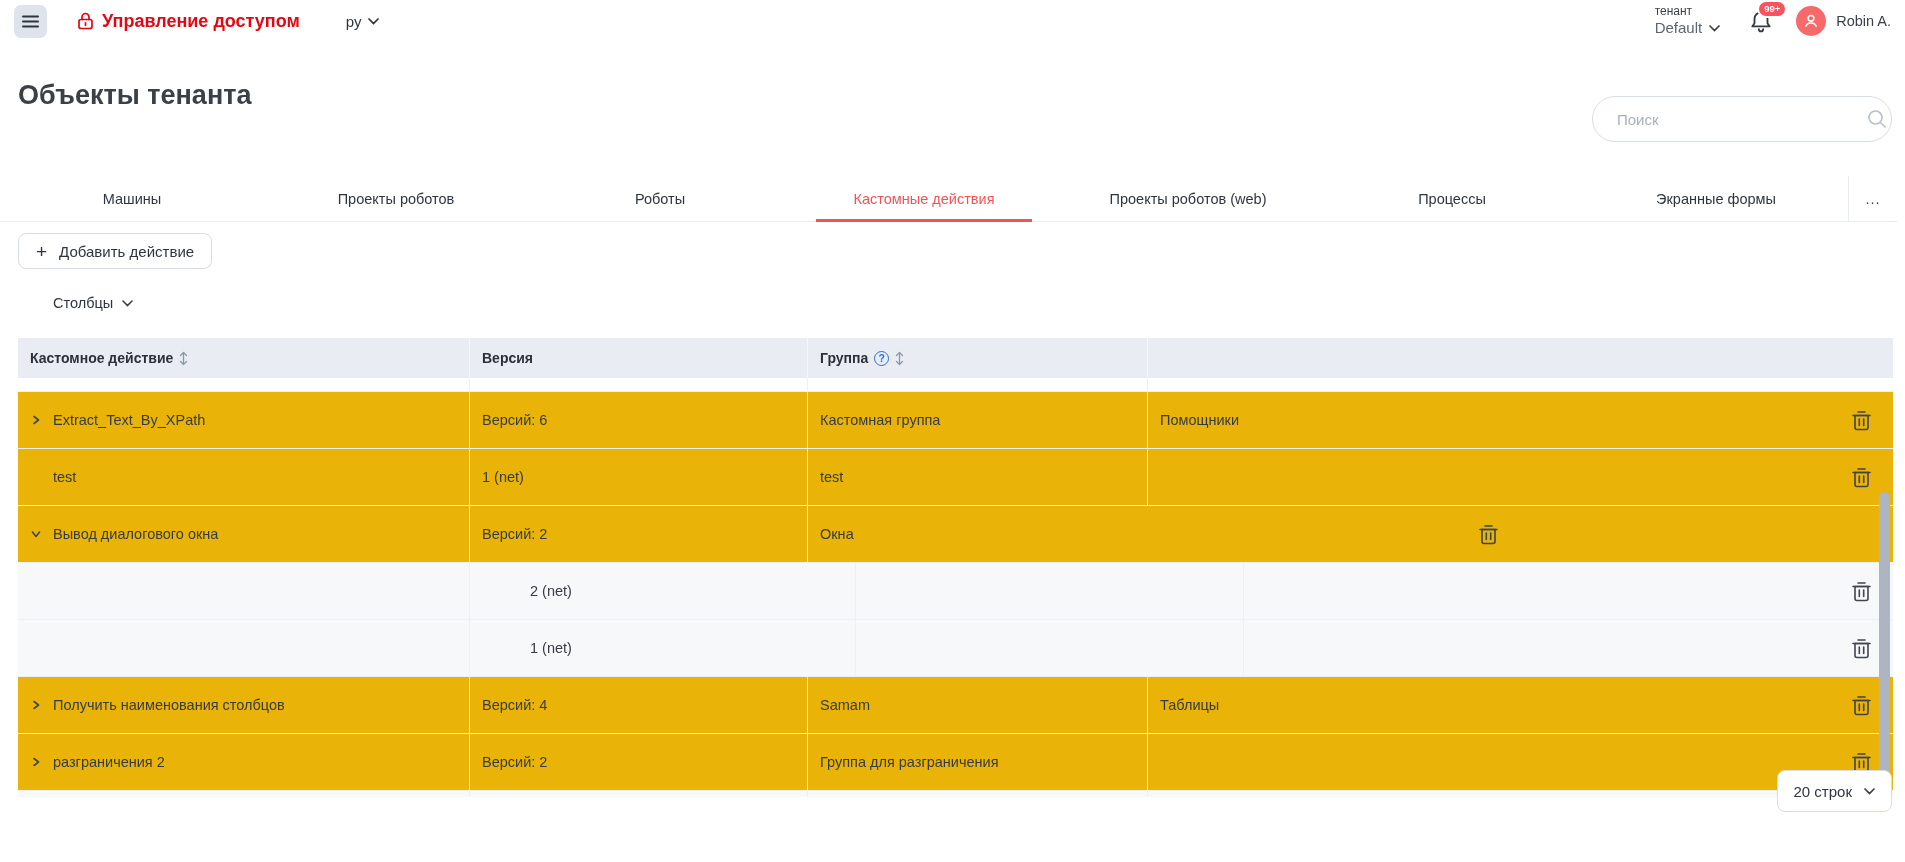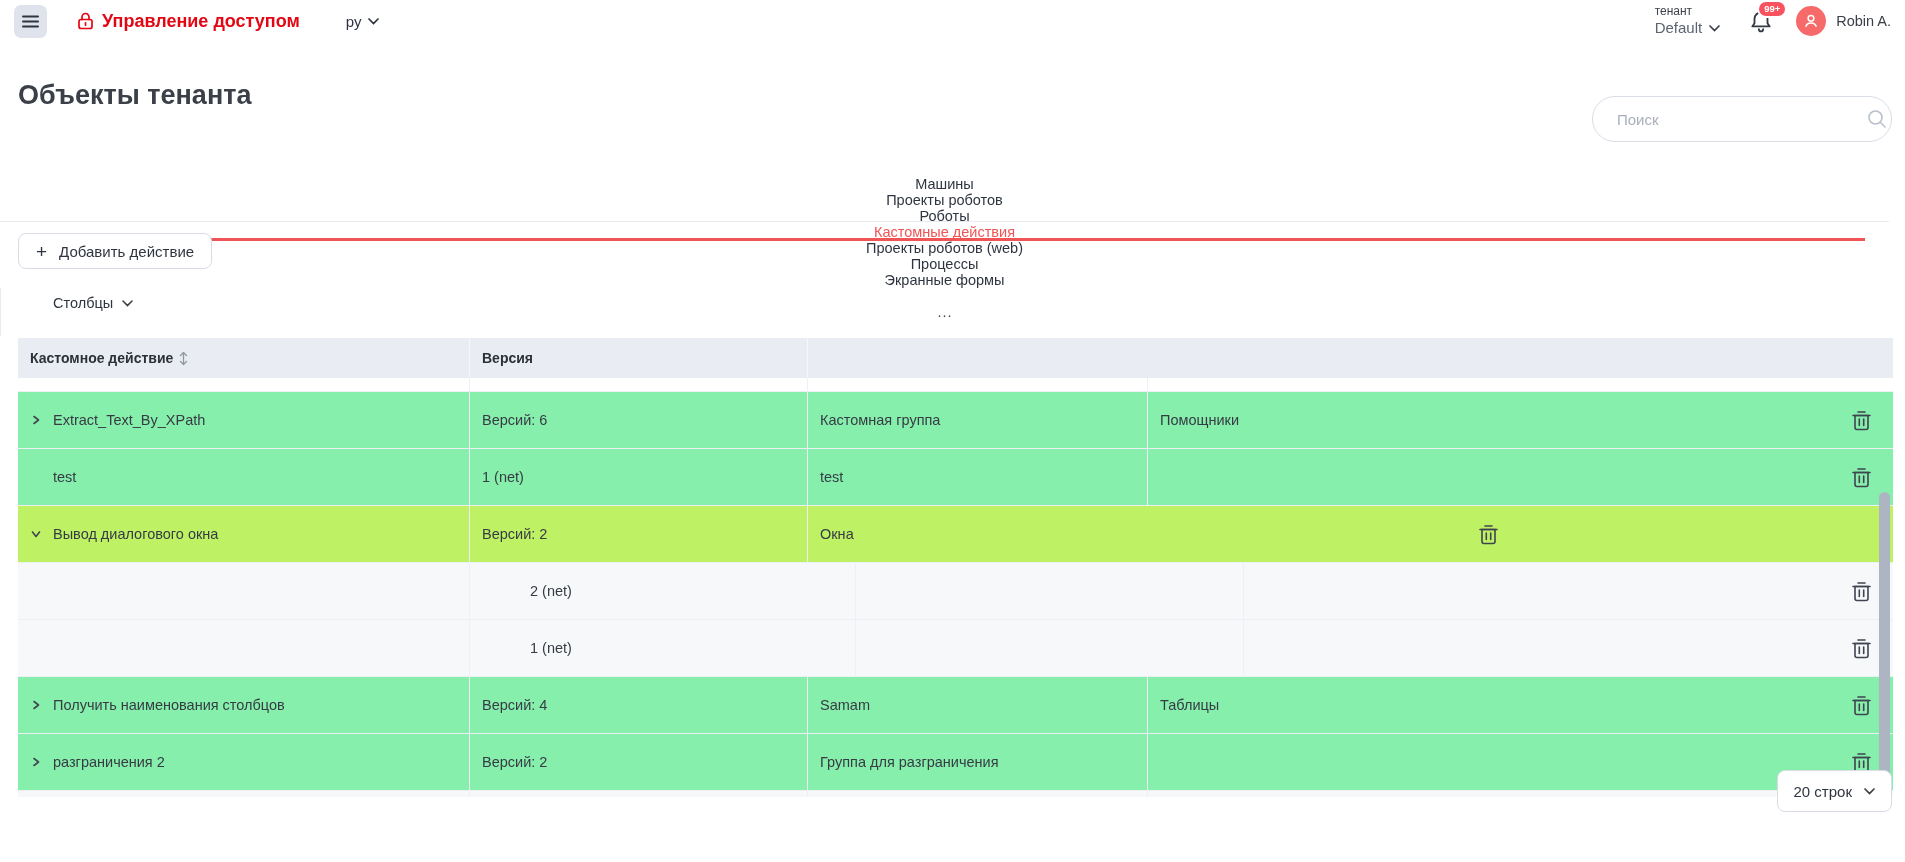--- a/index.html
+++ b/index.html
@@ -23,40 +23,40 @@
   .avatar{width:30px;height:30px;border-radius:50%;background:#f76a6a;display:flex;align-items:center;justify-content:center;margin-right:10px;cursor:pointer;}
   .username{font-size:14.5px;color:#3b4048;}
 
   
   .page-title{position:absolute;left:18px;top:80px;font-size:27px;font-weight:700;color:#3b4048;margin:0;}
   .search{position:absolute;right:13px;top:96px;width:300px;height:46px;border:1px solid #d8dde6;border-radius:23px;display:flex;align-items:center;box-sizing:border-box;padding:0 16px 0 22px;background:#fff;gap:48px;}
   .search input{border:none;outline:none;flex:1;font-size:15px;color:#363b44;font-family:inherit;background:transparent;}
   .search input::placeholder{color:#a9b0bd;}
 
   
-  .tabs{position:absolute;top:176px;left:0;right:16px;height:45px;display:flex;border-bottom:1px solid #e8ebf0;flex-direction:column;}
+  .tabs{position:absolute;top:176px;left:0;right:8px;height:45px;display:flex;border-bottom:1px solid #e8ebf0;}
   .tab{flex:1;display:flex;align-items:center;justify-content:center;font-size:14.5px;color:#2f3540;cursor:pointer;position:relative;}
   .tab.overflow{flex:0 0 48px;border-left:1px solid #e8ebf0;color:#3b4048;letter-spacing:1px;}
   .tab.active{color:#f15455;}
   .tab.active::after{content:"";position:absolute;left:24px;right:24px;bottom:-1px;height:3px;background:#f15455;}
 
   
   .add-btn{position:absolute;left:18px;top:233px;display:inline-flex;align-items:center;gap:12px;height:36px;padding:0 17px;border:1px solid #d8dde5;border-radius:8px;background:#fff;font-size:15px;color:#2f3540;cursor:pointer;font-family:inherit;}
   .add-btn .plus{font-size:19px;font-weight:400;color:#2f3540;line-height:1;}
   .columns-ctl{position:absolute;left:25px;top:295px;display:flex;align-items:center;gap:9px;font-size:14.5px;color:#2f3540;cursor:pointer;margin-left:28px;}
 
   
   .table{position:absolute;left:18px;top:338px;width:1875px;}
   .thead{display:grid;grid-template-columns:452px 338px 340px 1fr 64px;height:40px;background:#e9ecf2;align-items:center;}
   .th{display:flex;align-items:center;gap:6px;padding-left:12px;font-size:14px;font-weight:700;color:#2b3039;height:100%;box-sizing:border-box;}
   .th.divider{border-right:1px solid #f6f7fa;}
-  .tbody .row{display:grid;grid-template-columns:452px 338px 340px 1fr 64px;height:56px;align-items:center;border-bottom:1px solid #eceff3;background:#86efac;}
+  .tbody .row{display:grid;grid-template-columns:452px 338px 340px 1fr 64px;height:56px;align-items:center;border-bottom:1px solid #eceff3;background:#eab308;}
   .row .cell{padding-left:12px;font-size:14.5px;color:#363b44;height:100%;display:flex;align-items:center;box-sizing:border-box;}
   .row .cell.divider{border-right:1px solid #eef0f4;}
-  .row.selected{background:#bef264;}
+  .row.selected{background:#eab308;}
   .row.subrow{background:#f7f8fa;gap:48px;}
   .row .name{display:flex;align-items:center;gap:11px;}
   .row .chev-cell{display:inline-flex;width:12px;justify-content:center;}
   .row .chev-cell.hidden{visibility:hidden;}
   .action-cell{display:flex;align-items:center;justify-content:center;height:100%;}
   .trash-btn{background:none;border:none;cursor:pointer;padding:2px;display:flex;align-items:center;}
   .partial-top{height:13px;background:#fff;border-bottom:1px solid #eceff3;display:grid;grid-template-columns:452px 338px 340px 1fr 64px;}
   .partial-bottom{height:6px;background:#f7f8fa;display:grid;grid-template-columns:452px 338px 340px 1fr 64px;}
   .partial-top .pcell,.partial-bottom .pcell{border-right:1px solid #eef0f4;height:100%;}
   .scroll-thumb{position:absolute;right:3px;top:154px;width:11px;height:286px;border-radius:6px;background:#adb5c2;cursor:pointer;}
@@ -201,20 +201,31 @@
           <svg width="9" height="15" viewBox="0 0 9 15" fill="none" stroke="#8f97a4" stroke-width="1.3" stroke-linecap="round" stroke-linejoin="round">
               <line x1="4.5" y1="2" x2="4.5" y2="13"></line>
               <polyline points="1.5,4.5 4.5,1.5 7.5,4.5"></polyline>
               <polyline points="1.5,10.5 4.5,13.5 7.5,10.5"></polyline>
             </svg>
         </span>
       </div>
       <div class="th divider">
         <span>Версия</span>
       </div>
+      <div class="th divider">
+        <span>Группа</span>
+        <span class="help-icon">?</span>
+        <span>
+          <svg width="9" height="15" viewBox="0 0 9 15" fill="none" stroke="#8f97a4" stroke-width="1.3" stroke-linecap="round" stroke-linejoin="round">
+              <line x1="4.5" y1="2" x2="4.5" y2="13"></line>
+              <polyline points="1.5,4.5 4.5,1.5 7.5,4.5"></polyline>
+              <polyline points="1.5,10.5 4.5,13.5 7.5,10.5"></polyline>
+            </svg>
+        </span>
+      </div>
       <div class="th"></div>
     </div>
 
     <div class="partial-top">
       <div class="pcell"></div>
         <div class="pcell"></div>
         <div class="pcell"></div>
         <div></div>
         <div></div>
     </div>

